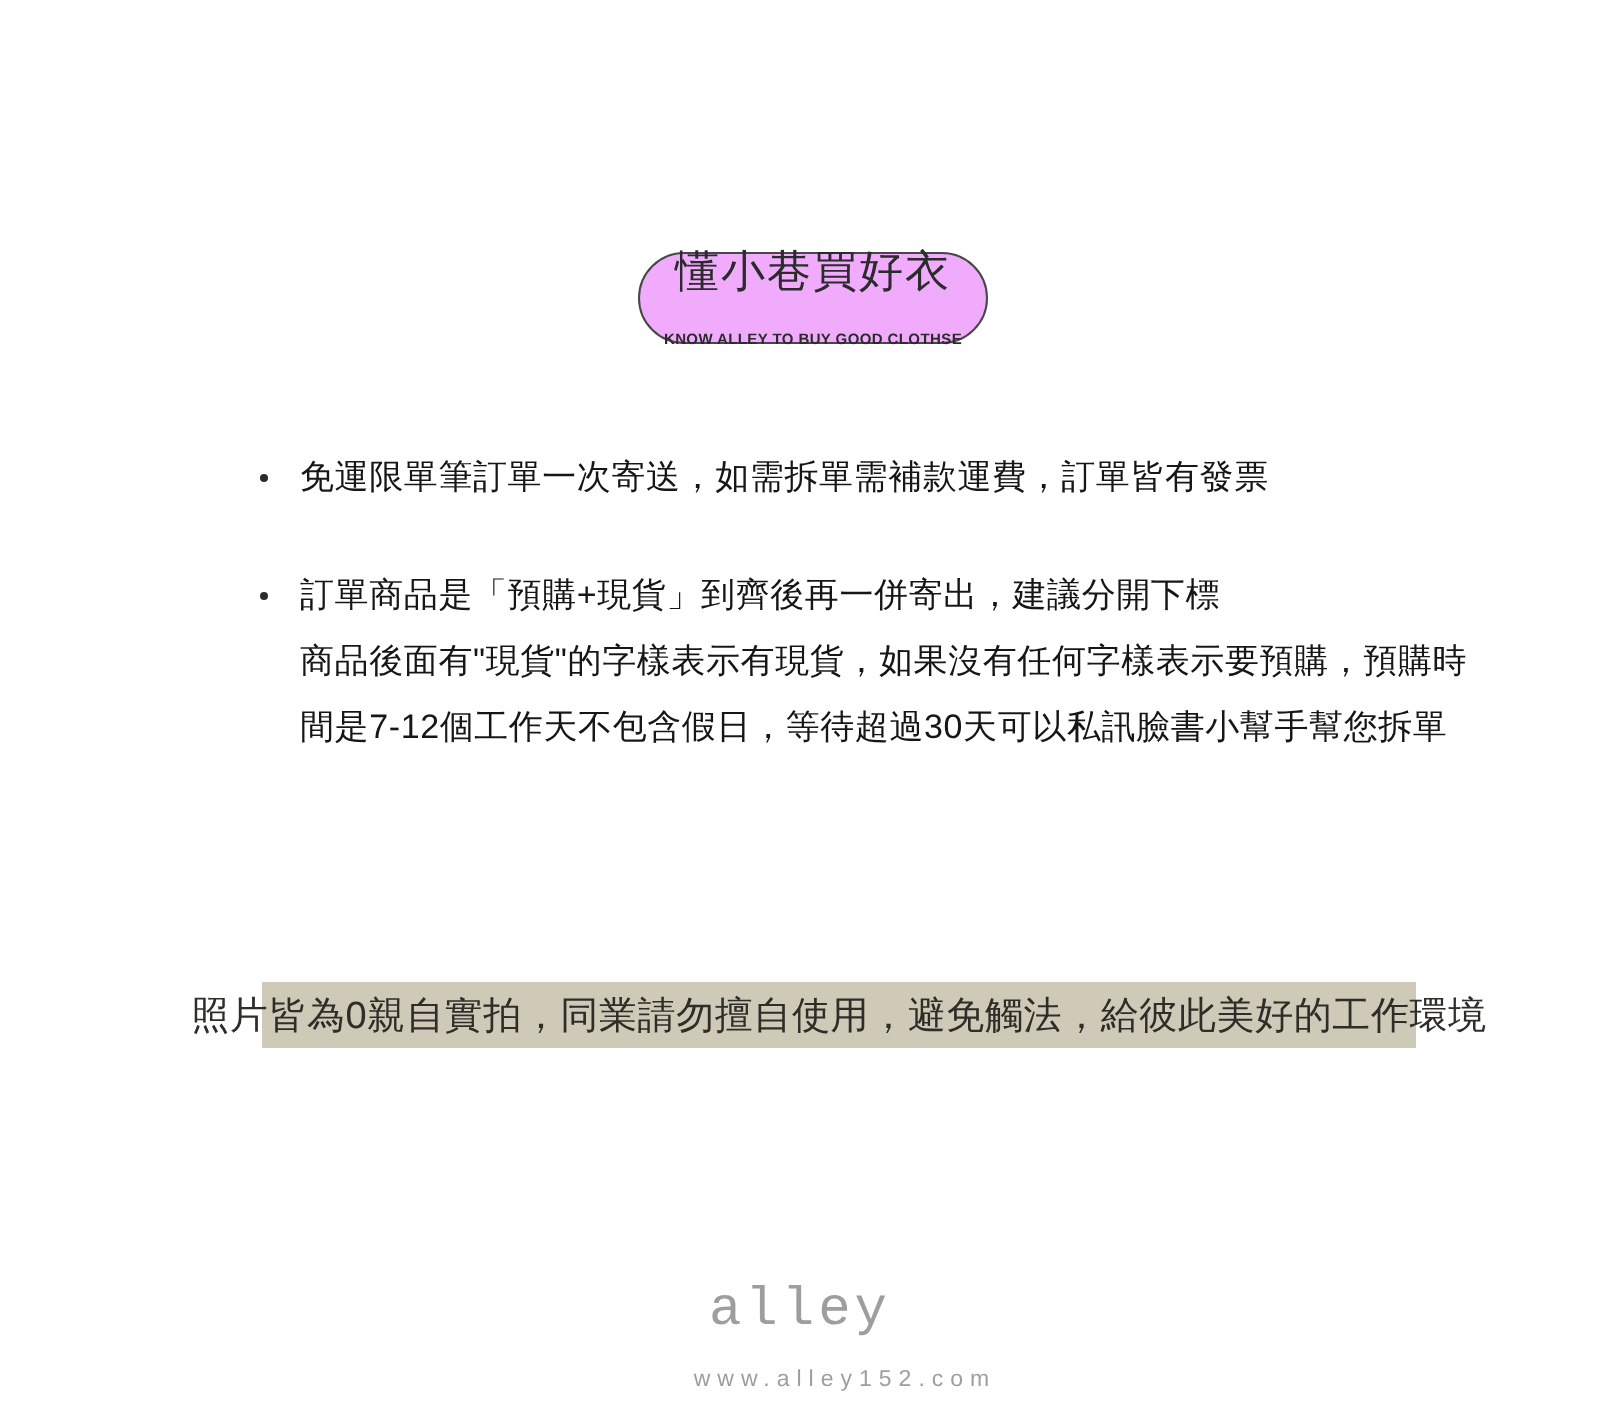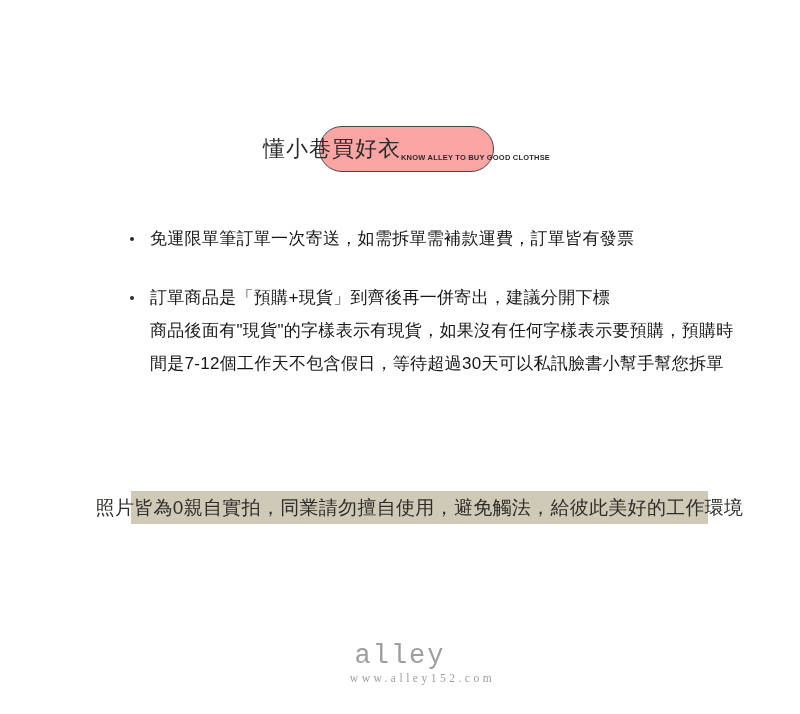--- a/index.html
+++ b/index.html
@@ -20,24 +20,24 @@
   
   .logo-badge {
     position: absolute;
     left: 319px;
     top: 126px;
     width: 175px;
     height: 46px;
     border: 1.5px solid #474747;
     border-radius: 24px;
     display: flex;
-    flex-direction: row;
+    flex-direction: column;
     align-items: center;
     justify-content: center;
-    background: #fca5a5;
+    background: #f0abfc;
   }
   .logo-title {
     font-size: 22px;
     line-height: 24px;
     letter-spacing: 1px;
     color: #2b2b2b;
     font-weight: 500;
     white-space: nowrap;
   }
   .logo-subtitle {
@@ -108,26 +108,26 @@
   }
   .footer-brand {
     font-family: Liberation Mono, monospace;
     font-size: 27px;
     line-height: 30px;
     color: #9e9e9e;
     letter-spacing: 2px;
     font-weight: 400;
   }
   .footer-website {
-    font-family: Liberation Serif, serif;
+    font-family: Liberation Sans, sans-serif;
     font-size: 11.5px;
     line-height: 14px;
     color: #9e9e9e;
     letter-spacing: 3.5px;
-    margin-top: 0;
+    margin-top: 12px;
     padding-left: 45px;
   }
 </style>
 </head>
 <body>
 
 <div class="page">
 
   <div class="logo-badge">
     <div class="logo-title">懂小巷買好衣</div>

